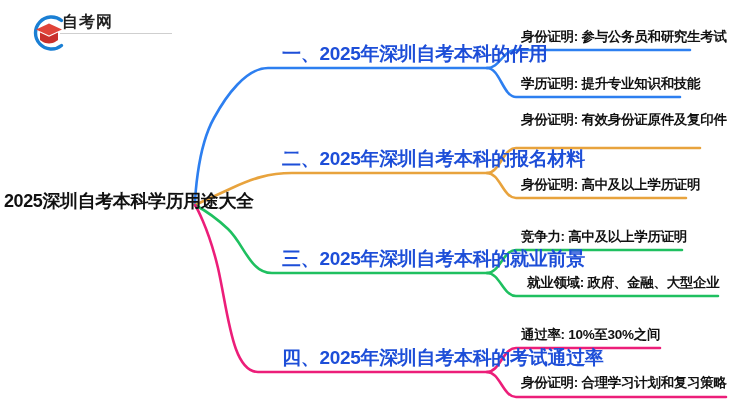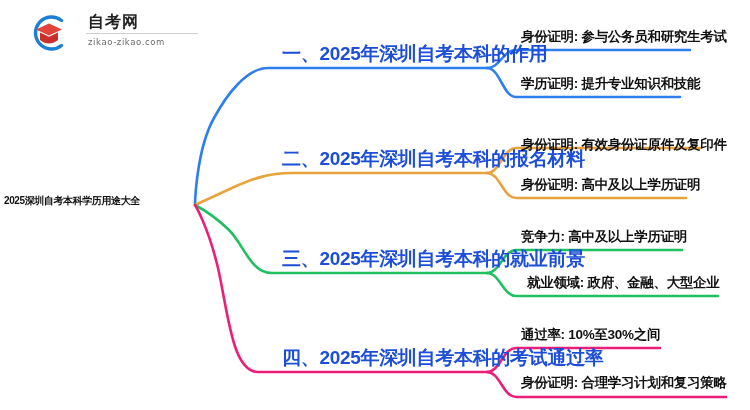--- a/index.html
+++ b/index.html
@@ -34,21 +34,21 @@
   }
   .logo-mark {
     position: absolute;
     left: 0;
     top: 2px;
     width: 42px;
     height: 42px;
   }
   .logo-text-wrap {
     position: absolute;
-    left: 58px;
+    left: 32px;
     top: 2px;
     width: 112px;
   }
   .logo-cn {
     font-size: 16px;
     font-weight: 700;
     color: #222;
     letter-spacing: 1px;
     line-height: 20px;
     padding-left: 2px;
@@ -65,21 +65,21 @@
     font-family: "DejaVu Sans", sans-serif;
   }
 
   
   .root-title {
     position: absolute;
     left: 4px;
     top: 191px;
     width: 190px;
     text-align: left;
-    font-size: 10px;
+    font-size: 18px;
     font-weight: 700;
     line-height: 20px;
     color: #111;
     letter-spacing: -0.4px;
     white-space: nowrap;
   }
 
   
   .branch-label {
     position: absolute;
@@ -133,34 +133,33 @@
 </svg>
 
 <div class="logo-block">
   <svg class="logo-mark" viewBox="0 0 42 42">
     <path d="M33.5,8.5 A16,16 0 1 0 33.5,33.5" fill="none" stroke="#1a7fd4" stroke-width="3.4" stroke-linecap="round"></path>
     <path d="M8,17.5 L21,11.5 L34,17.5 L21,23.5 Z" fill="#e0443a"></path>
     <path d="M12,20.5 L12,28 C12,28 16,31.5 21,31.5 C26,31.5 30,28 30,28 L30,20.5 L21,24.8 Z" fill="#c9302c"></path>
   </svg>
   <div class="logo-text-wrap">
     <div class="logo-cn">自考网</div>
-    <div class="logo-en">zikao-zikao.com</div>
   </div>
 </div>
 
 <div class="root-title">2025深圳自考本科学历用途大全</div>
 
 <div class="branch-label" style="left:282px; top:44px;">一、2025年深圳自考本科的作用</div>
 <div class="branch-label" style="left:282px; top:149px;">二、2025年深圳自考本科的报名材料</div>
 <div class="branch-label" style="left:282px; top:249px;text-align:right;">三、2025年深圳自考本科的就业前景</div>
 <div class="branch-label" style="left:282px; top:348px;">四、2025年深圳自考本科的考试通过率</div>
 
 <div class="leaf-label" style="left:521px; top:27px;">身份证明: 参与公务员和研究生考试</div>
 <div class="leaf-label" style="left:521px; top:74px;">学历证明: 提升专业知识和技能</div>
 
-<div class="leaf-label" style="left:521px; top:135px;">身份证明: 有效身份证原件及复印件</div>
+<div class="leaf-label" style="left:521px; top:110px;">身份证明: 有效身份证原件及复印件</div>
 <div class="leaf-label" style="left:521px; top:175px;">身份证明: 高中及以上学历证明</div>
 
 <div class="leaf-label" style="left:521px; top:227px;">竞争力: 高中及以上学历证明</div>
 <div class="leaf-label" style="left:521px; top:273px;margin-left:6px;">就业领域: 政府、金融、大型企业</div>
 
 <div class="leaf-label" style="left:521px; top:325px;">通过率: 10%至30%之间</div>
 <div class="leaf-label" style="left:521px; top:373px;">身份证明: 合理学习计划和复习策略</div>
 
 </body></html>

